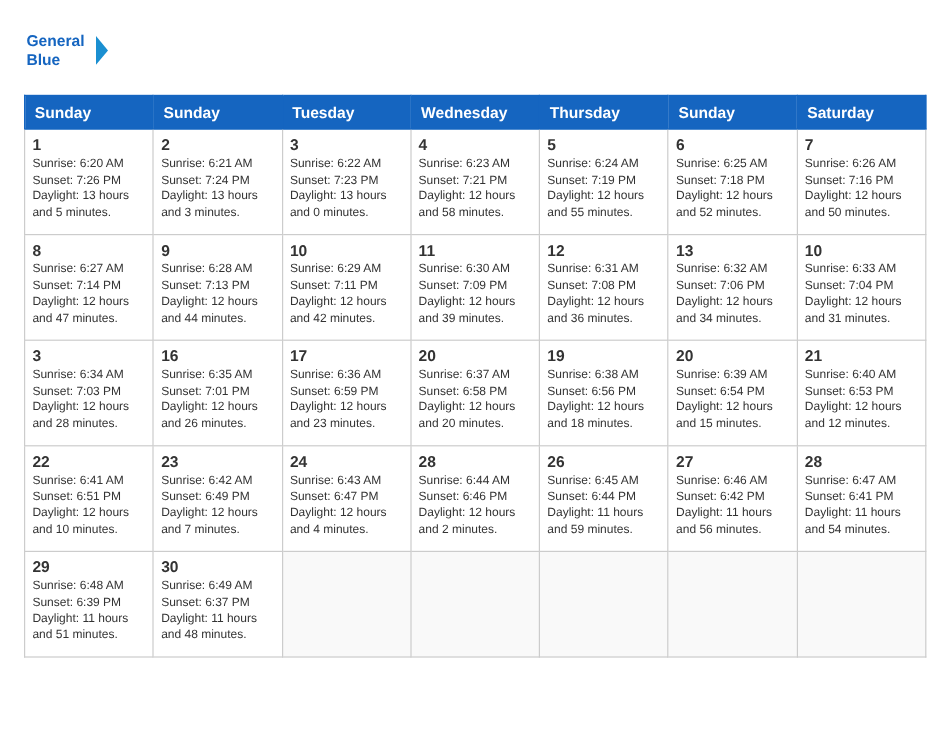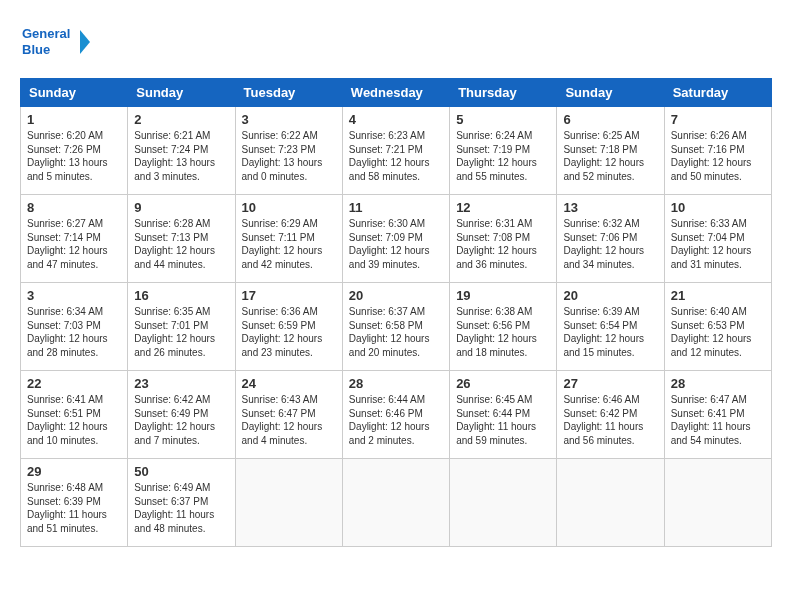--- a/index.html
+++ b/index.html
@@ -223,21 +223,21 @@
           <span class="day-num">28</span>
           <div class="cell-text">Sunrise: 6:47 AM<br>Sunset: 6:41 PM<br>Daylight: 11 hours<br>and 54 minutes.</div>
         </td>
       </tr>
       <tr>
         <td>
           <span class="day-num">29</span>
           <div class="cell-text">Sunrise: 6:48 AM<br>Sunset: 6:39 PM<br>Daylight: 11 hours<br>and 51 minutes.</div>
         </td>
         <td>
-          <span class="day-num">50</span>
+          <span class="day-num">30</span>
           <div class="cell-text">Sunrise: 6:49 AM<br>Sunset: 6:37 PM<br>Daylight: 11 hours<br>and 48 minutes.</div>
         </td>
         <td class="empty"></td>
         <td class="empty"></td>
         <td class="empty"></td>
         <td class="empty"></td>
         <td class="empty"></td>
       </tr>
     </tbody>
 </table>

